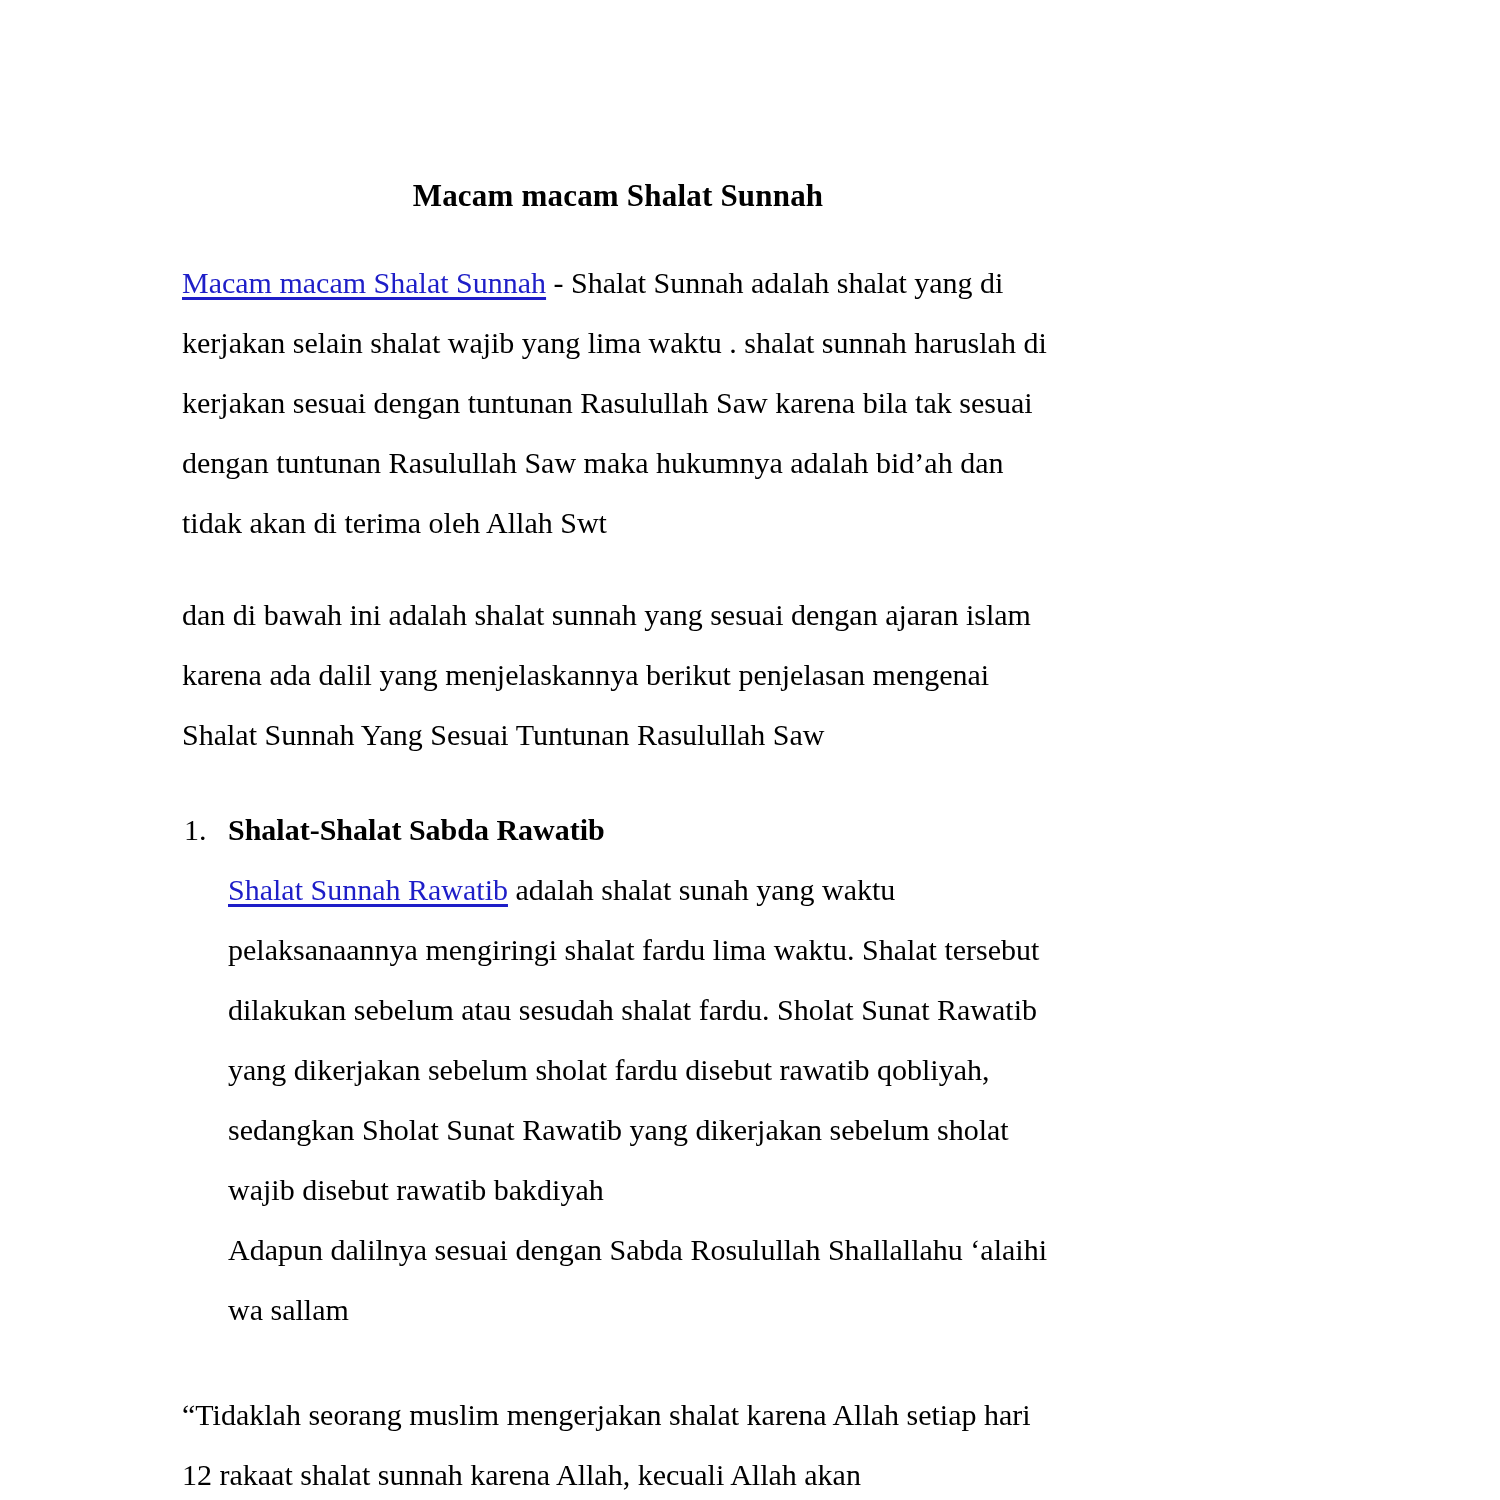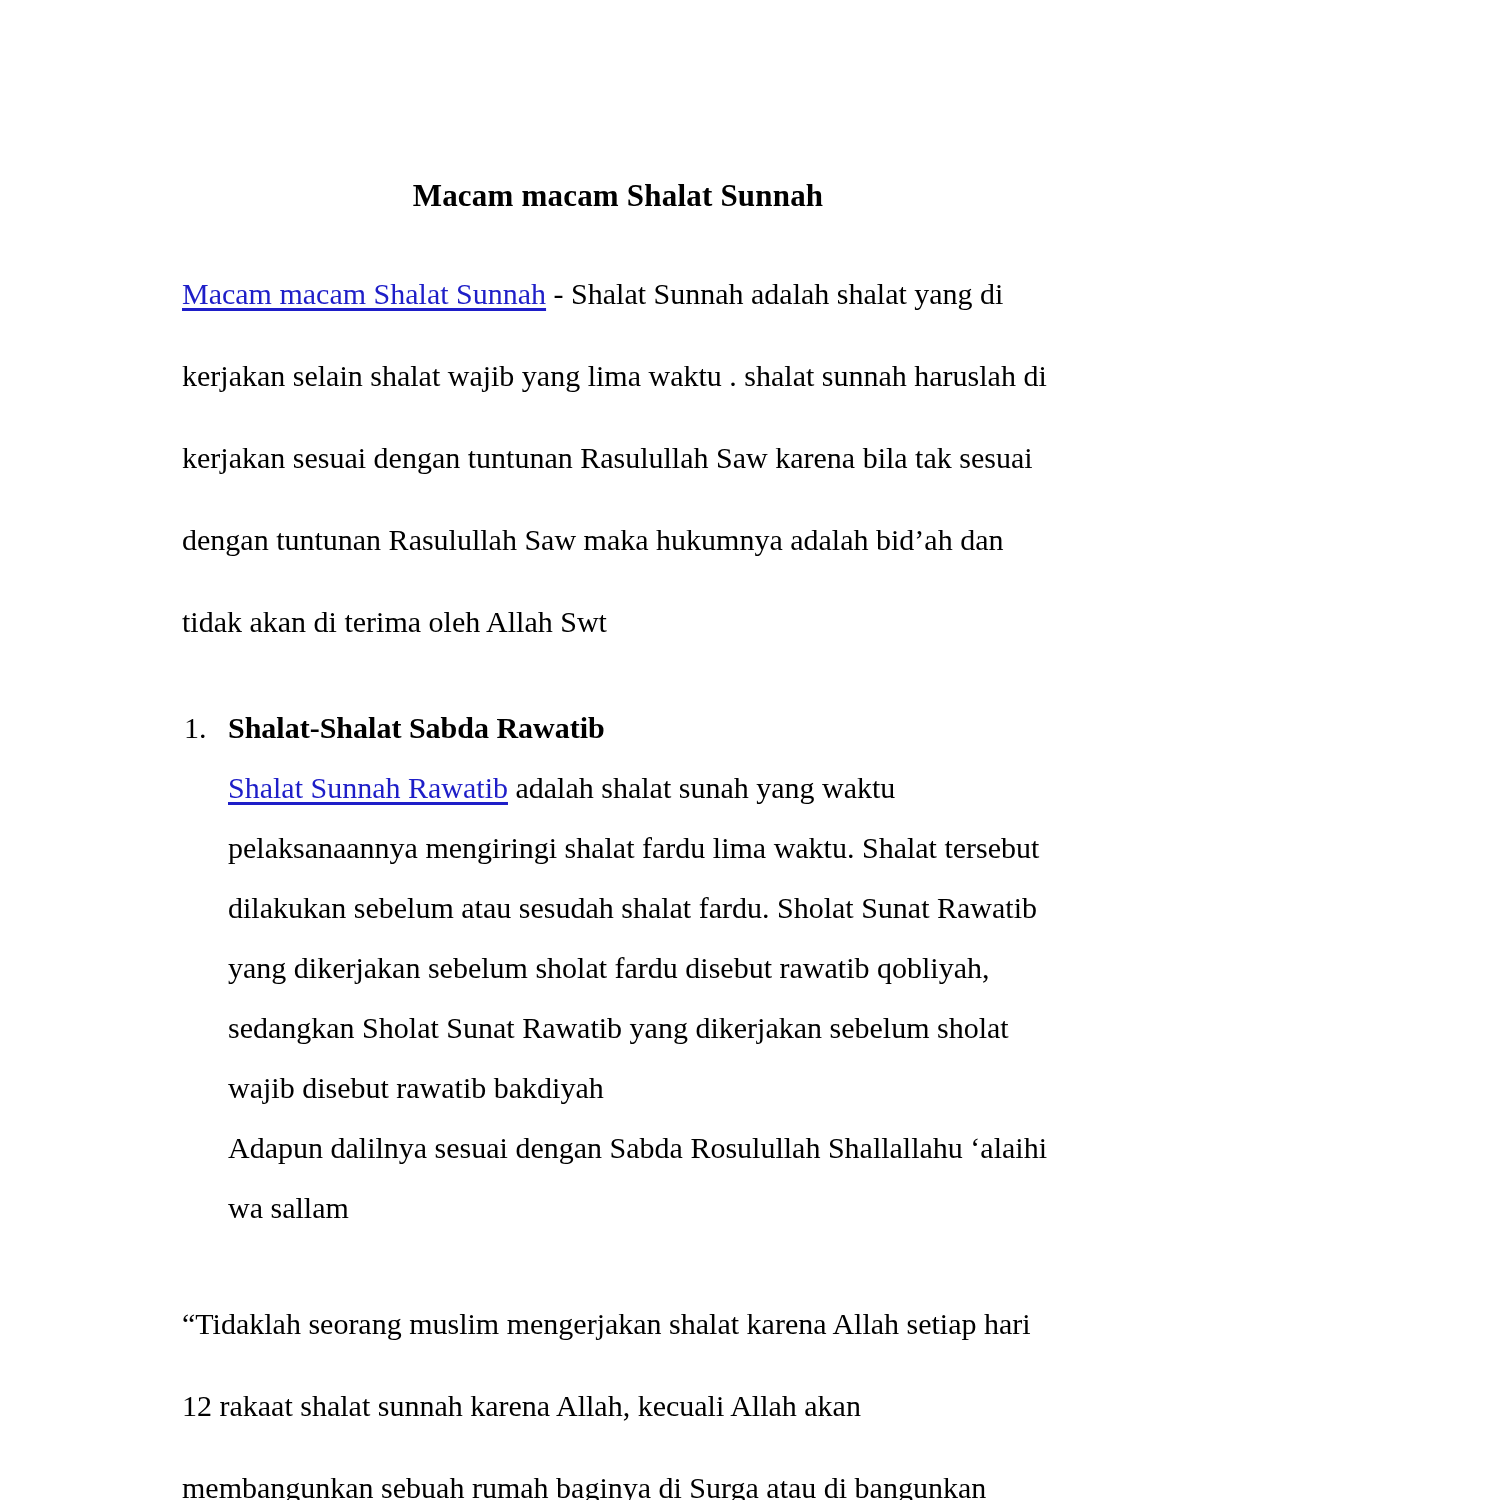--- a/index.html
+++ b/index.html
@@ -21,21 +21,21 @@
   }
   .doc-title {
     font-size: 31px;
     line-height: 40px;
     font-weight: bold;
     text-align: center;
     letter-spacing: 0.2px;
   }
   .para {
     font-size: 30px;
-    line-height: 82px;
+    line-height: 60px;
     text-align: left;
   }
   .para-intro   { margin-top: 37px; }
   .para-second  { margin-top: 32px; }
   .list-block   { margin-top: 35px; }
   .para-quote   { margin-top: 45px; }
 
   .doc-link {
     color: #1e1ec8;
     text-decoration: underline;
@@ -61,20 +61,21 @@
 </style>
 </head>
 <body>
 
 <div class="page">
 
   <h1 class="doc-title">Macam macam Shalat Sunnah</h1>
 
   <p class="para para-intro"><a class="doc-link">Macam macam Shalat Sunnah</a><span> - Shalat Sunnah adalah shalat yang di kerjakan selain shalat wajib yang lima waktu . shalat sunnah haruslah di kerjakan sesuai dengan tuntunan Rasulullah Saw karena bila tak sesuai dengan tuntunan Rasulullah Saw maka hukumnya adalah bid’ah dan tidak akan di terima oleh Allah Swt</span></p>
 
+  <p class="para para-second">dan di bawah ini adalah shalat sunnah yang sesuai dengan ajaran islam karena ada dalil yang menjelaskannya berikut penjelasan mengenai Shalat Sunnah Yang Sesuai Tuntunan Rasulullah Saw</p>
 
   <div class="list-block">
     <div class="list-item">
       <span class="list-number">1.</span>
       <span class="list-heading">Shalat-Shalat Sabda Rawatib</span>
       <div class="list-body"><a class="doc-link">Shalat Sunnah Rawatib</a><span> adalah shalat sunah yang waktu pelaksanaannya mengiringi shalat fardu lima waktu. Shalat tersebut dilakukan sebelum atau sesudah shalat fardu. Sholat Sunat Rawatib yang dikerjakan sebelum sholat fardu disebut rawatib qobliyah, sedangkan Sholat Sunat Rawatib yang dikerjakan sebelum sholat wajib disebut rawatib bakdiyah</span><br><span>Adapun dalilnya sesuai dengan Sabda Rosulullah Shallallahu ‘alaihi wa sallam</span></div>
     </div>
   </div>
 
   <p class="para para-quote">“Tidaklah seorang muslim mengerjakan shalat karena Allah setiap hari 12 rakaat shalat sunnah karena Allah, kecuali Allah akan membangunkan sebuah rumah baginya di Surga atau di bangunkan baginya sebuah rumah di Surga”</p>

